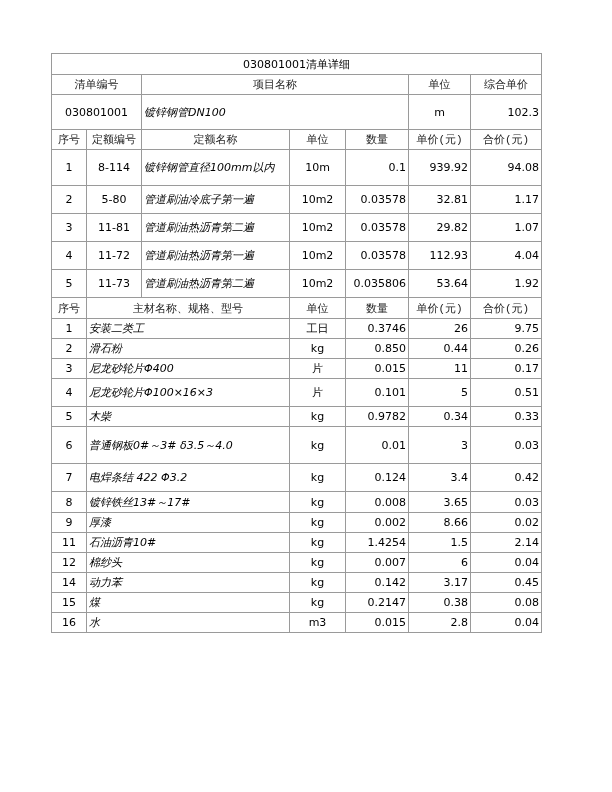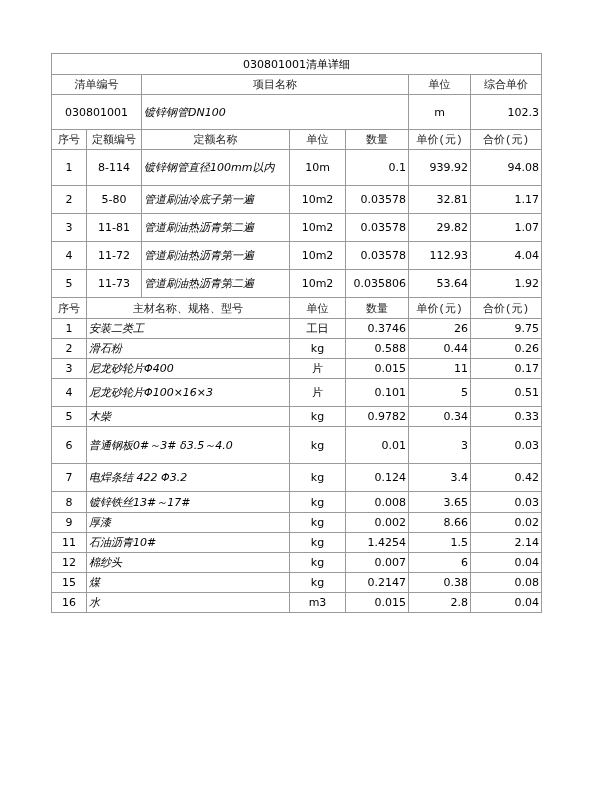--- a/index.html
+++ b/index.html
@@ -113,21 +113,21 @@
     <td colspan="2" class="l">安装二类工</td>
     <td class="c">工日</td>
     <td class="r">0.3746</td>
     <td class="r">26</td>
     <td class="r">9.75</td>
   </tr>
   <tr style="height:20px">
     <td class="c">2</td>
     <td colspan="2" class="l">滑石粉</td>
     <td class="c">kg</td>
-    <td class="r">0.588</td>
+    <td class="r">0.850</td>
     <td class="r">0.44</td>
     <td class="r">0.26</td>
   </tr>
   <tr style="height:20px">
     <td class="c">3</td>
     <td colspan="2" class="l">尼龙砂轮片Φ400</td>
     <td class="c">片</td>
     <td class="r">0.015</td>
     <td class="r">11</td>
     <td class="r">0.17</td>
@@ -190,20 +190,28 @@
   </tr>
   <tr style="height:20px">
     <td class="c">12</td>
     <td colspan="2" class="l">棉纱头</td>
     <td class="c">kg</td>
     <td class="r">0.007</td>
     <td class="r">6</td>
     <td class="r">0.04</td>
   </tr>
   <tr style="height:20px">
+    <td class="c">14</td>
+    <td colspan="2" class="l">动力苯</td>
+    <td class="c">kg</td>
+    <td class="r">0.142</td>
+    <td class="r">3.17</td>
+    <td class="r">0.45</td>
+  </tr>
+  <tr style="height:20px">
     <td class="c">15</td>
     <td colspan="2" class="l">煤</td>
     <td class="c">kg</td>
     <td class="r">0.2147</td>
     <td class="r">0.38</td>
     <td class="r">0.08</td>
   </tr>
   <tr style="height:20px">
     <td class="c">16</td>
     <td colspan="2" class="l">水</td>

